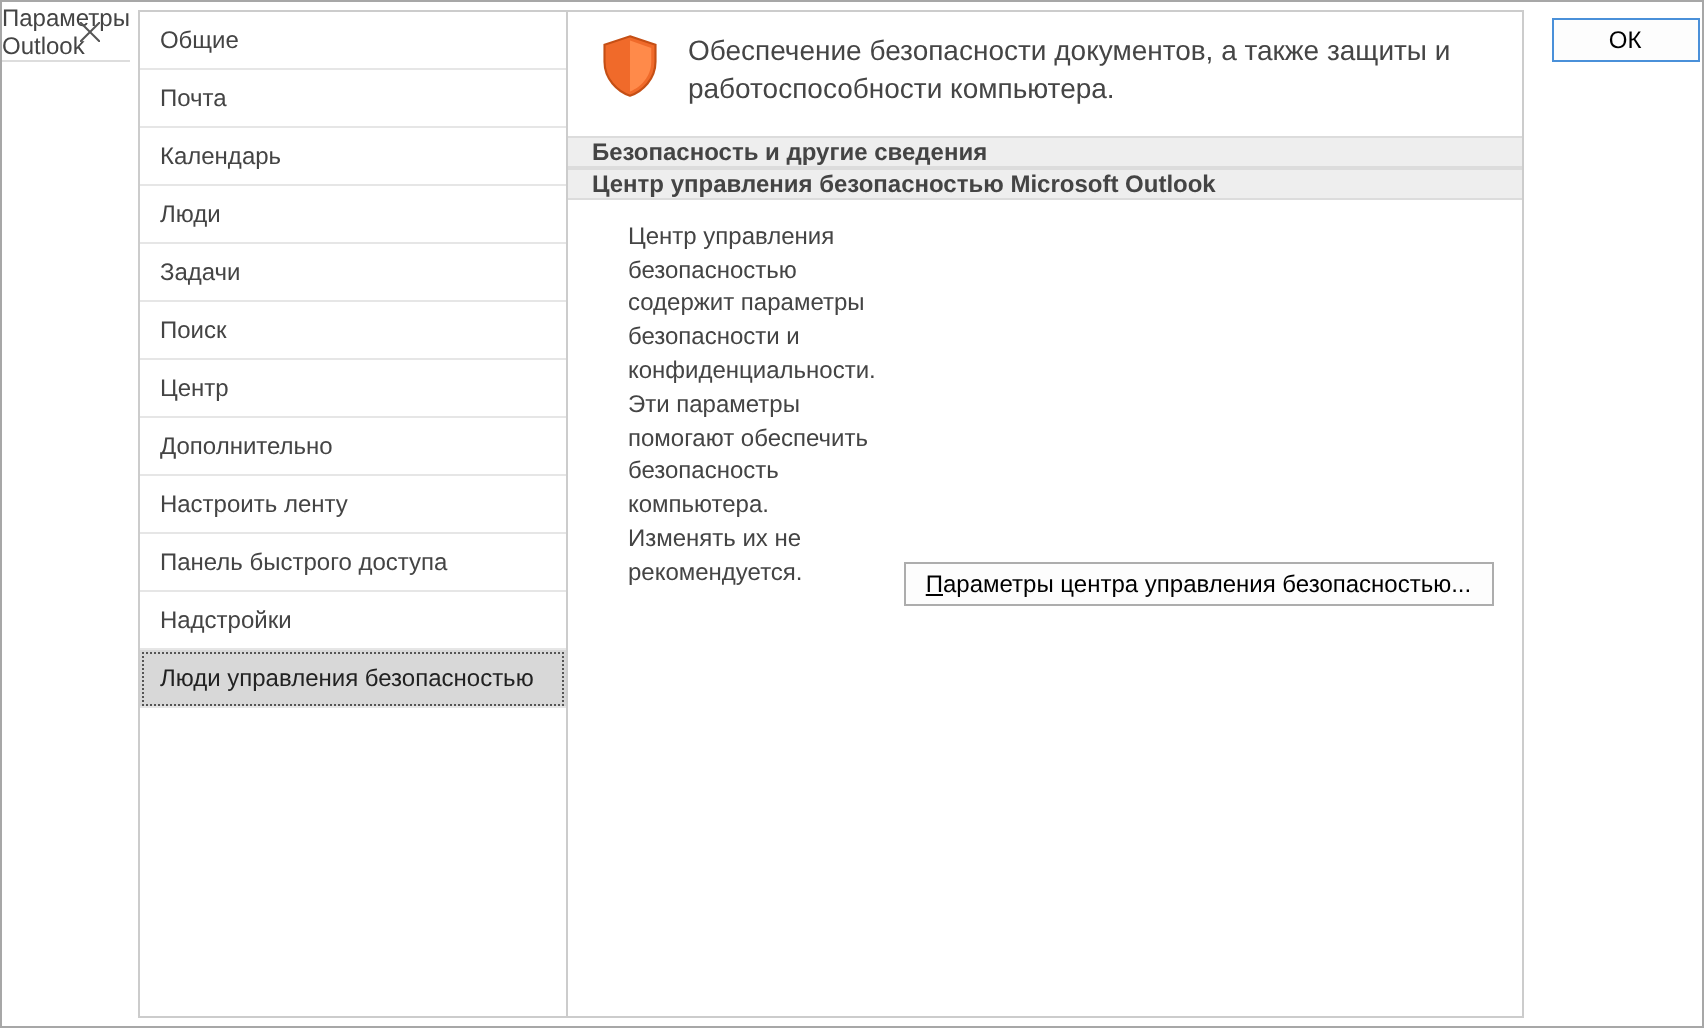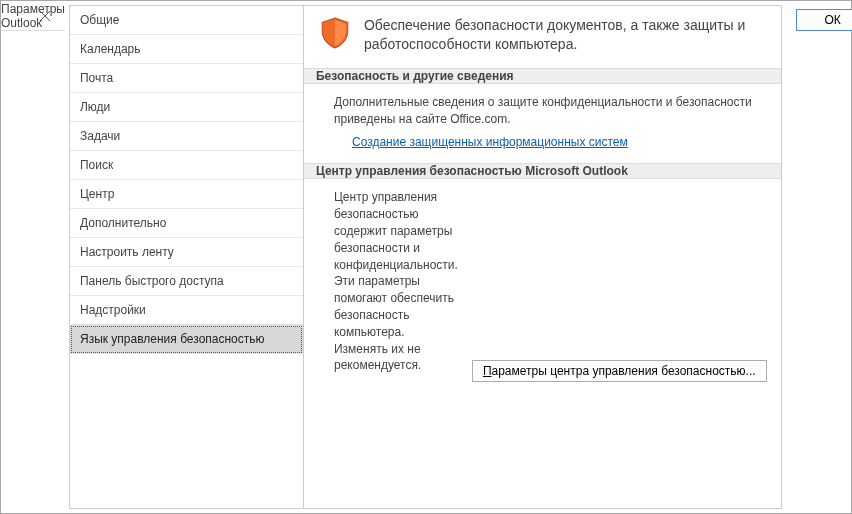--- a/index.html
+++ b/index.html
@@ -38,21 +38,21 @@
     display: flex; align-items: center; justify-content: center;
     font-size: 14px;
     color: #555;
   }
   .body {
     flex: 1 1 auto;
     display: flex;
     background: #fff;
   }
   .sidebar {
-    width: 235px;
+    width: 215px;
     border: 1px solid #ccc;
     margin: 4px 0 4px 4px;
     background: #fff;
     overflow: hidden;
   }
   .sidebar-item {
     padding: 7px 10px;
     border-bottom: 1px solid #e6e6e6;
     color: #444;
     cursor: pointer;
@@ -164,49 +164,45 @@
       <svg width="10" height="10" viewBox="0 0 10 10">
         <line x1="0" y1="0" x2="10" y2="10" stroke="currentColor" stroke-width="1"></line>
         <line x1="10" y1="0" x2="0" y2="10" stroke="currentColor" stroke-width="1"></line>
       </svg>
     </div>
   </div>
 
   <div class="body">
     <div class="sidebar">
       <div class="sidebar-item"><span>Общие</span></div>
+      <div class="sidebar-item"><span>Почта</span></div>
       <div class="sidebar-item"><span>Календарь</span></div>
-      <div class="sidebar-item"><span>Почта</span></div>
       <div class="sidebar-item"><span>Люди</span></div>
       <div class="sidebar-item"><span>Задачи</span></div>
       <div class="sidebar-item"><span>Поиск</span></div>
       <div class="sidebar-item"><span>Центр</span></div>
       <div class="sidebar-item"><span>Дополнительно</span></div>
       <div class="sidebar-item"><span>Настроить ленту</span></div>
       <div class="sidebar-item"><span>Панель быстрого доступа</span></div>
       <div class="sidebar-item"><span>Надстройки</span></div>
-      <div class="sidebar-item selected"><span>Язык управления безопасностью</span></div>
+      <div class="sidebar-item selected"><span>Люди управления безопасностью</span></div>
     </div>
 
     <div class="main">
       <div class="intro">
         <div class="icon">
           <svg viewBox="0 0 32 32" width="34" height="34">
             <path d="M16 2 L28 6 V14 C28 22 22 28 16 30 C10 28 4 22 4 14 V6 Z" fill="#f06a2a" stroke="#c54f15" stroke-width="1"></path>
             <path d="M16 4 L26 7.5 V14 C26 21 21 26 16 28 V4 Z" fill="#ff8a4a"></path>
           </svg>
         </div>
         <div class="text">Обеспечение безопасности документов, а также защиты и работоспособности компьютера.</div>
       </div>
 
       <div class="section-header">Безопасность и другие сведения</div>
-      <div class="section-body">
-        <div class="desc">Дополнительные сведения о защите конфиденциальности и безопасности приведены на сайте Office.com.</div>
-        <span class="link">Создание защищенных информационных систем</span>
-      </div>
 
       <div class="section-header">Центр управления безопасностью Microsoft Outlook</div>
       <div class="section-body">
         <div class="trust-row">
           <div class="desc">Центр управления безопасностью содержит параметры безопасности и конфиденциальности. Эти параметры помогают обеспечить безопасность компьютера. Изменять их не рекомендуется.</div>
           <button class="btn"><span class="underline-access">П</span><span>араметры центра управления безопасностью...</span></button>
         </div>
       </div>
     </div>
   </div>

